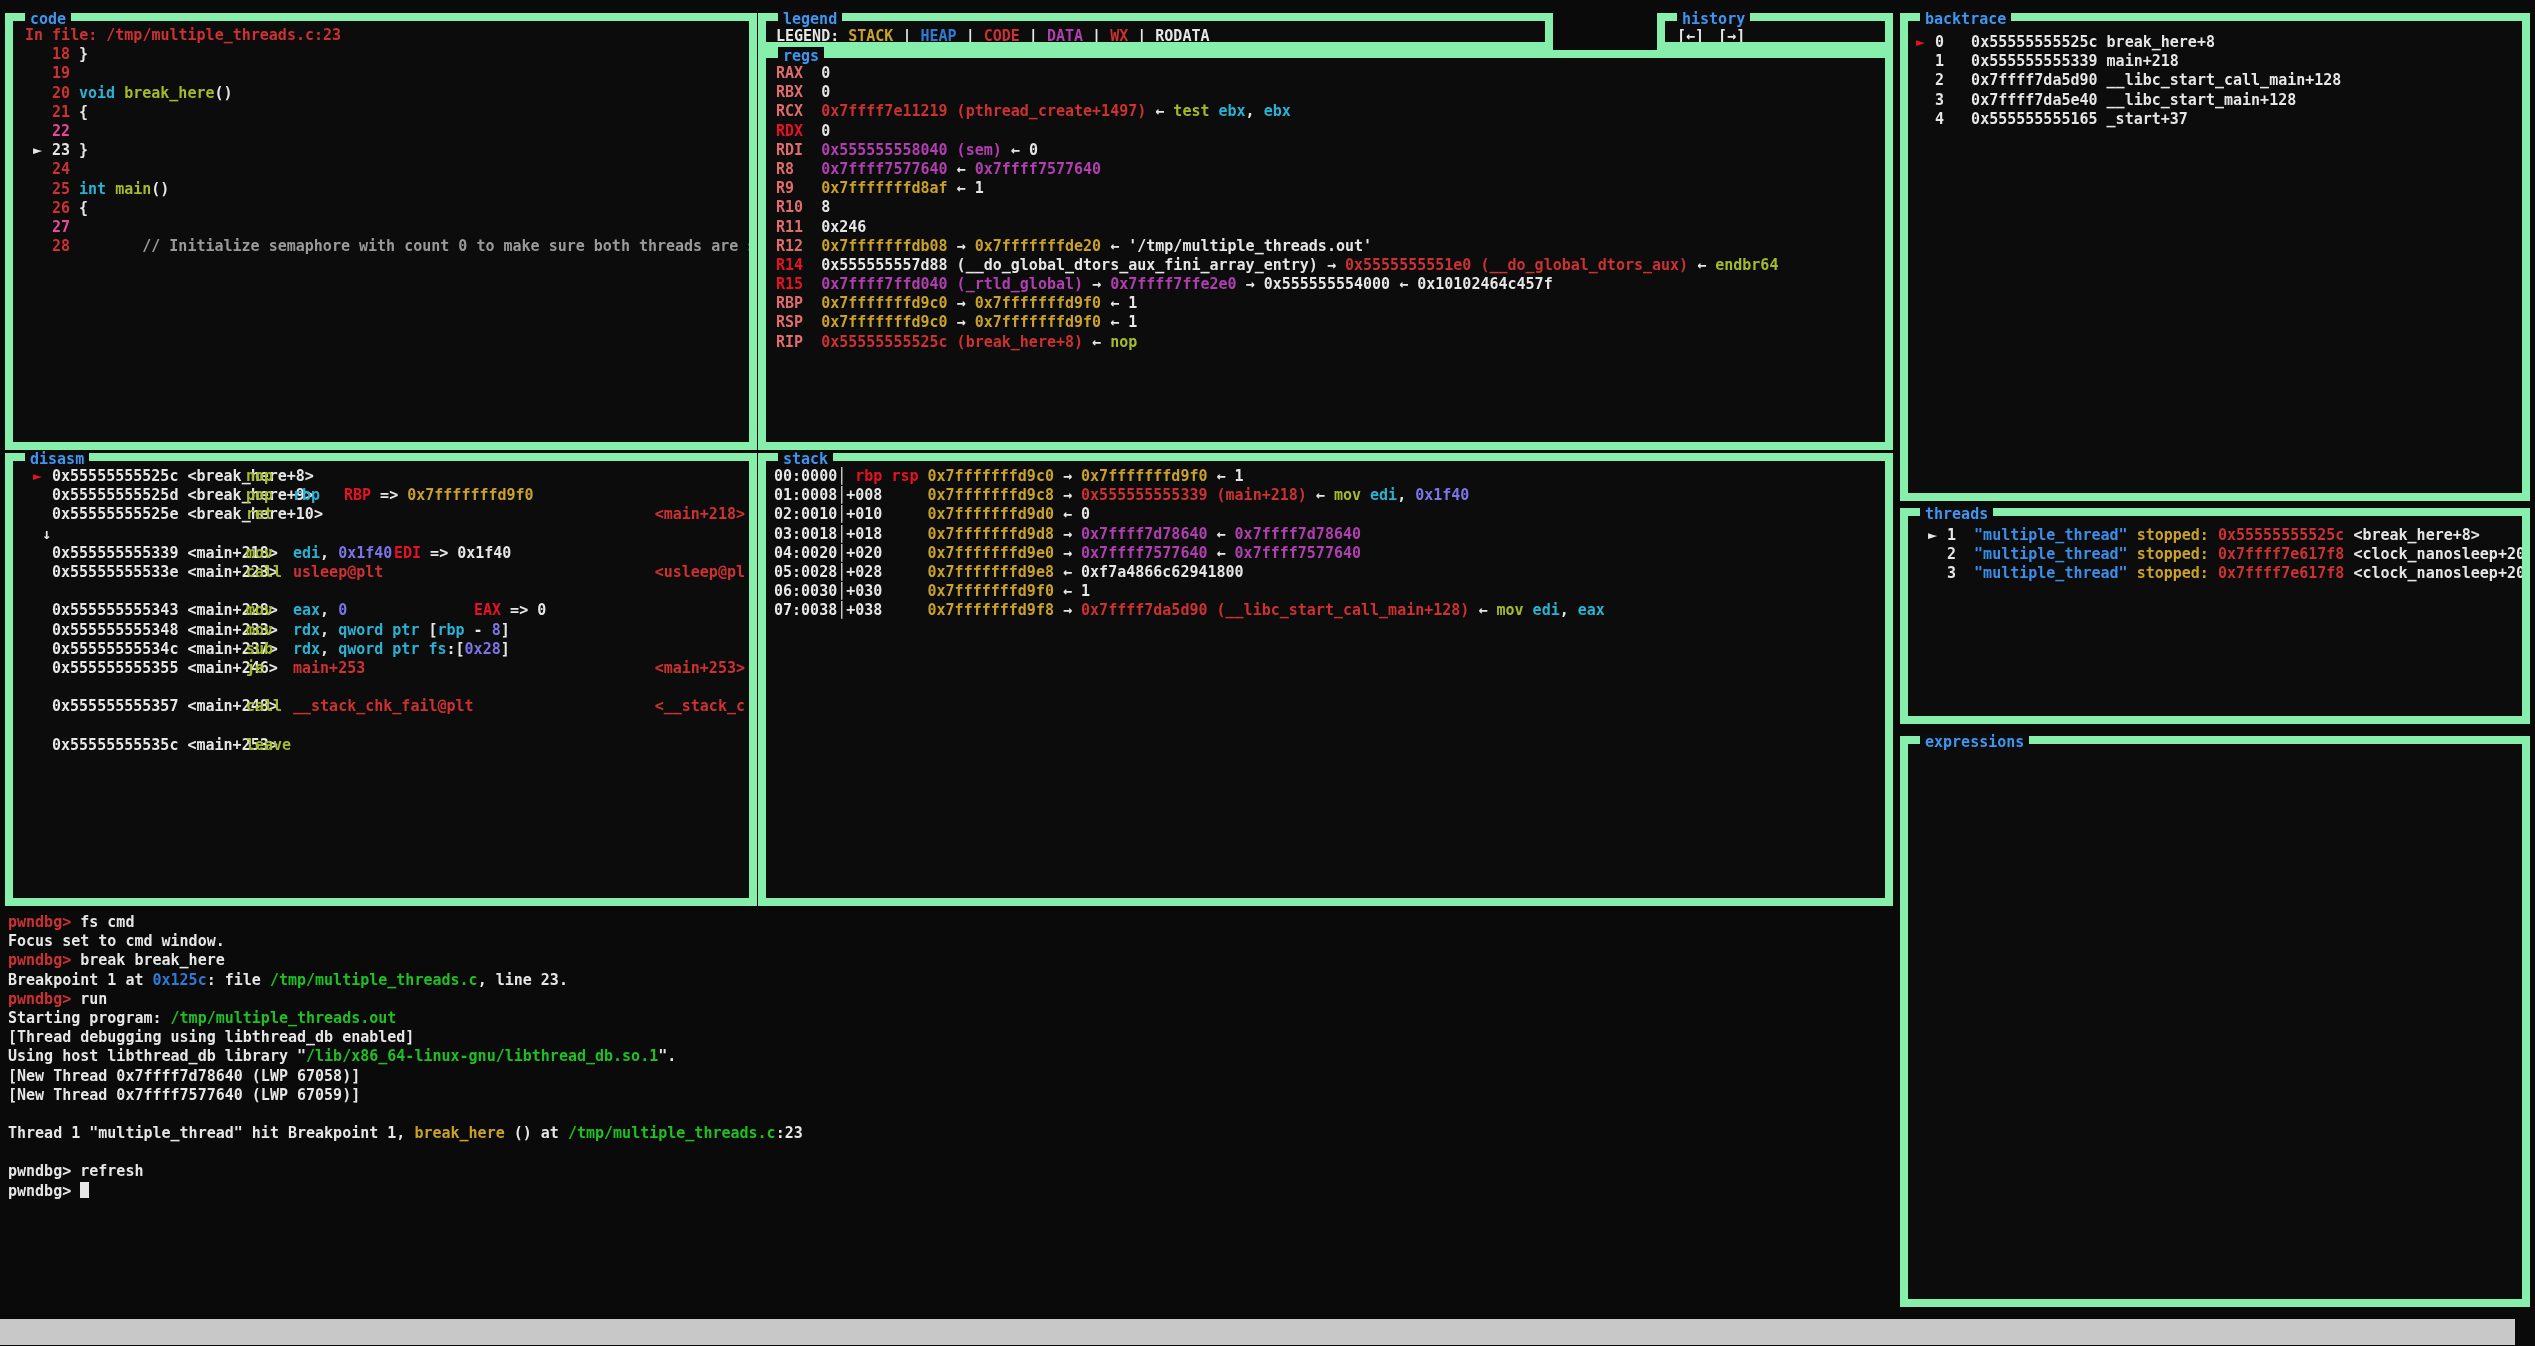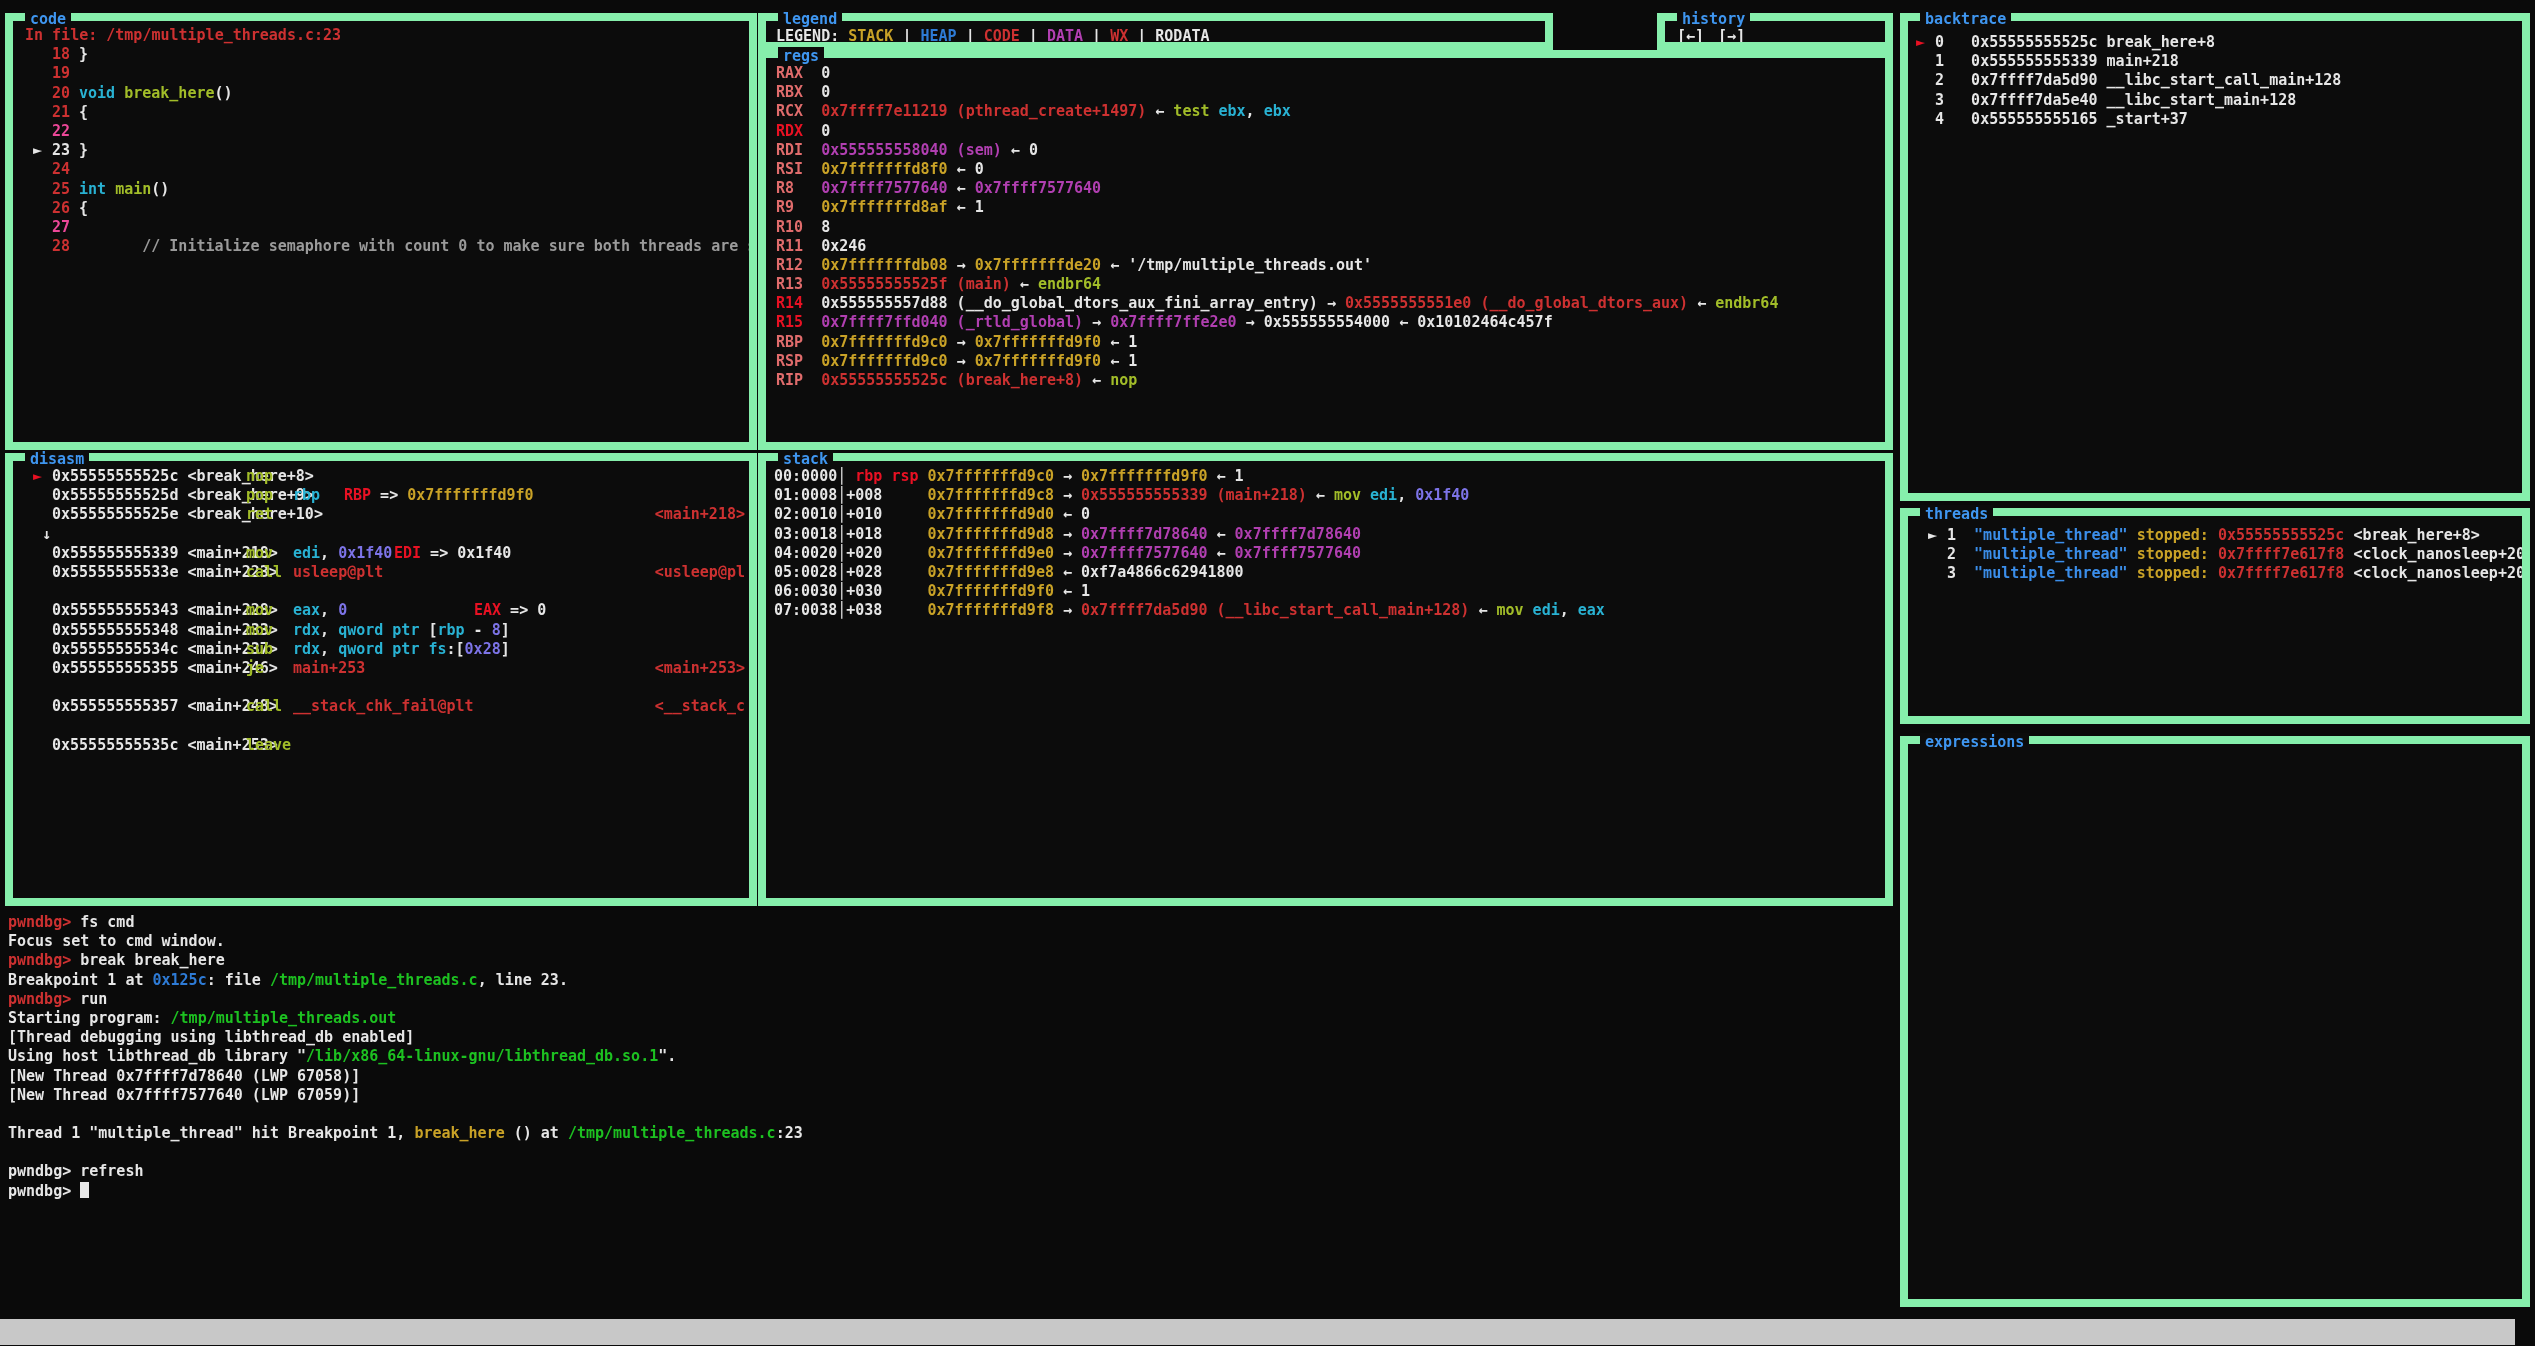--- a/index.html
+++ b/index.html
@@ -82,27 +82,25 @@
   </div>
 
   <div class="panel" id="p-regs" data-interactable="false">
     <span class="ptitle" data-interactable="false">regs</span>
     <div class="pbody" id="regs-body" data-interactable="false">
         <div class="trow" data-interactable="false"><span data-interactable="false" style="color: rgb(224, 108, 108);">RAX  </span><span data-interactable="false" style="color: rgb(230, 230, 230);">0</span></div>
         <div class="trow" data-interactable="false"><span data-interactable="false" style="color: rgb(224, 108, 108);">RBX  </span><span data-interactable="false" style="color: rgb(230, 230, 230);">0</span></div>
         <div class="trow" data-interactable="false"><span data-interactable="false" style="color: rgb(224, 108, 108);">RCX  </span><span data-interactable="false" style="color: rgb(205, 49, 49);">0x7ffff7e11219 (pthread_create+1497)</span><span data-interactable="false" style="color: rgb(230, 230, 230);"> ← </span><span data-interactable="false" style="color: rgb(162, 189, 41);">test </span><span data-interactable="false" style="color: rgb(41, 178, 211);">ebx</span><span data-interactable="false" style="color: rgb(230, 230, 230);">, </span><span data-interactable="false" style="color: rgb(41, 178, 211);">ebx</span></div>
         <div class="trow" data-interactable="false"><span data-interactable="false" style="color: rgb(232, 17, 35);">RDX  </span><span data-interactable="false" style="color: rgb(230, 230, 230);">0</span></div>
         <div class="trow" data-interactable="false"><span data-interactable="false" style="color: rgb(224, 108, 108);">RDI  </span><span data-interactable="false" style="color: rgb(177, 63, 177);">0x555555558040 (sem)</span><span data-interactable="false" style="color: rgb(230, 230, 230);"> ← </span><span data-interactable="false" style="color: rgb(230, 230, 230);">0</span></div>
-        <div class="trow" data-interactable="false"><span data-interactable="false" style="color: rgb(224, 108, 108);">RSI  </span><span data-interactable="false" style="color: rgb(201, 162, 39);">0x7fffffffd8f0</span><span data-interactable="false" style="color: rgb(230, 230, 230);"> ← </span><span data-interactable="false" style="color: rgb(230, 230, 230);">0</span></div>
         <div class="trow" data-interactable="false"><span data-interactable="false" style="color: rgb(224, 108, 108);">R8   </span><span data-interactable="false" style="color: rgb(177, 63, 177);">0x7ffff7577640</span><span data-interactable="false" style="color: rgb(230, 230, 230);"> ← </span><span data-interactable="false" style="color: rgb(177, 63, 177);">0x7ffff7577640</span></div>
         <div class="trow" data-interactable="false"><span data-interactable="false" style="color: rgb(224, 108, 108);">R9   </span><span data-interactable="false" style="color: rgb(201, 162, 39);">0x7fffffffd8af</span><span data-interactable="false" style="color: rgb(230, 230, 230);"> ← </span><span data-interactable="false" style="color: rgb(230, 230, 230);">1</span></div>
         <div class="trow" data-interactable="false"><span data-interactable="false" style="color: rgb(224, 108, 108);">R10  </span><span data-interactable="false" style="color: rgb(230, 230, 230);">8</span></div>
         <div class="trow" data-interactable="false"><span data-interactable="false" style="color: rgb(224, 108, 108);">R11  </span><span data-interactable="false" style="color: rgb(230, 230, 230);">0x246</span></div>
         <div class="trow" data-interactable="false"><span data-interactable="false" style="color: rgb(224, 108, 108);">R12  </span><span data-interactable="false" style="color: rgb(201, 162, 39);">0x7fffffffdb08</span><span data-interactable="false" style="color: rgb(230, 230, 230);"> → </span><span data-interactable="false" style="color: rgb(201, 162, 39);">0x7fffffffde20</span><span data-interactable="false" style="color: rgb(230, 230, 230);"> ← </span><span data-interactable="false" style="color: rgb(230, 230, 230);">'/tmp/multiple_threads.out'</span></div>
-        <div class="trow" data-interactable="false"><span data-interactable="false" style="color: rgb(224, 108, 108);">R13  </span><span data-interactable="false" style="color: rgb(205, 49, 49);">0x55555555525f (main)</span><span data-interactable="false" style="color: rgb(230, 230, 230);"> ← </span><span data-interactable="false" style="color: rgb(162, 189, 41);">endbr64</span></div>
         <div class="trow" data-interactable="false"><span data-interactable="false" style="color: rgb(232, 17, 35);">R14  </span><span data-interactable="false" style="color: rgb(230, 230, 230);">0x555555557d88 (__do_global_dtors_aux_fini_array_entry)</span><span data-interactable="false" style="color: rgb(230, 230, 230);"> → </span><span data-interactable="false" style="color: rgb(205, 49, 49);">0x5555555551e0 (__do_global_dtors_aux)</span><span data-interactable="false" style="color: rgb(230, 230, 230);"> ← </span><span data-interactable="false" style="color: rgb(162, 189, 41);">endbr64</span></div>
         <div class="trow" data-interactable="false"><span data-interactable="false" style="color: rgb(232, 17, 35);">R15  </span><span data-interactable="false" style="color: rgb(177, 63, 177);">0x7ffff7ffd040 (_rtld_global)</span><span data-interactable="false" style="color: rgb(230, 230, 230);"> → </span><span data-interactable="false" style="color: rgb(177, 63, 177);">0x7ffff7ffe2e0</span><span data-interactable="false" style="color: rgb(230, 230, 230);"> → </span><span data-interactable="false" style="color: rgb(230, 230, 230);">0x555555554000</span><span data-interactable="false" style="color: rgb(230, 230, 230);"> ← </span><span data-interactable="false" style="color: rgb(230, 230, 230);">0x10102464c457f</span></div>
         <div class="trow" data-interactable="false"><span data-interactable="false" style="color: rgb(224, 108, 108);">RBP  </span><span data-interactable="false" style="color: rgb(201, 162, 39);">0x7fffffffd9c0</span><span data-interactable="false" style="color: rgb(230, 230, 230);"> → </span><span data-interactable="false" style="color: rgb(201, 162, 39);">0x7fffffffd9f0</span><span data-interactable="false" style="color: rgb(230, 230, 230);"> ← </span><span data-interactable="false" style="color: rgb(230, 230, 230);">1</span></div>
         <div class="trow" data-interactable="false"><span data-interactable="false" style="color: rgb(224, 108, 108);">RSP  </span><span data-interactable="false" style="color: rgb(201, 162, 39);">0x7fffffffd9c0</span><span data-interactable="false" style="color: rgb(230, 230, 230);"> → </span><span data-interactable="false" style="color: rgb(201, 162, 39);">0x7fffffffd9f0</span><span data-interactable="false" style="color: rgb(230, 230, 230);"> ← </span><span data-interactable="false" style="color: rgb(230, 230, 230);">1</span></div>
         <div class="trow" data-interactable="false"><span data-interactable="false" style="color: rgb(224, 108, 108);">RIP  </span><span data-interactable="false" style="color: rgb(205, 49, 49);">0x55555555525c (break_here+8)</span><span data-interactable="false" style="color: rgb(230, 230, 230);"> ← </span><span data-interactable="false" style="color: rgb(162, 189, 41);">nop</span></div>
       </div>
   </div>
 
   <div class="panel" id="p-disasm" data-interactable="false">
     <span class="ptitle" data-interactable="false">disasm</span>

